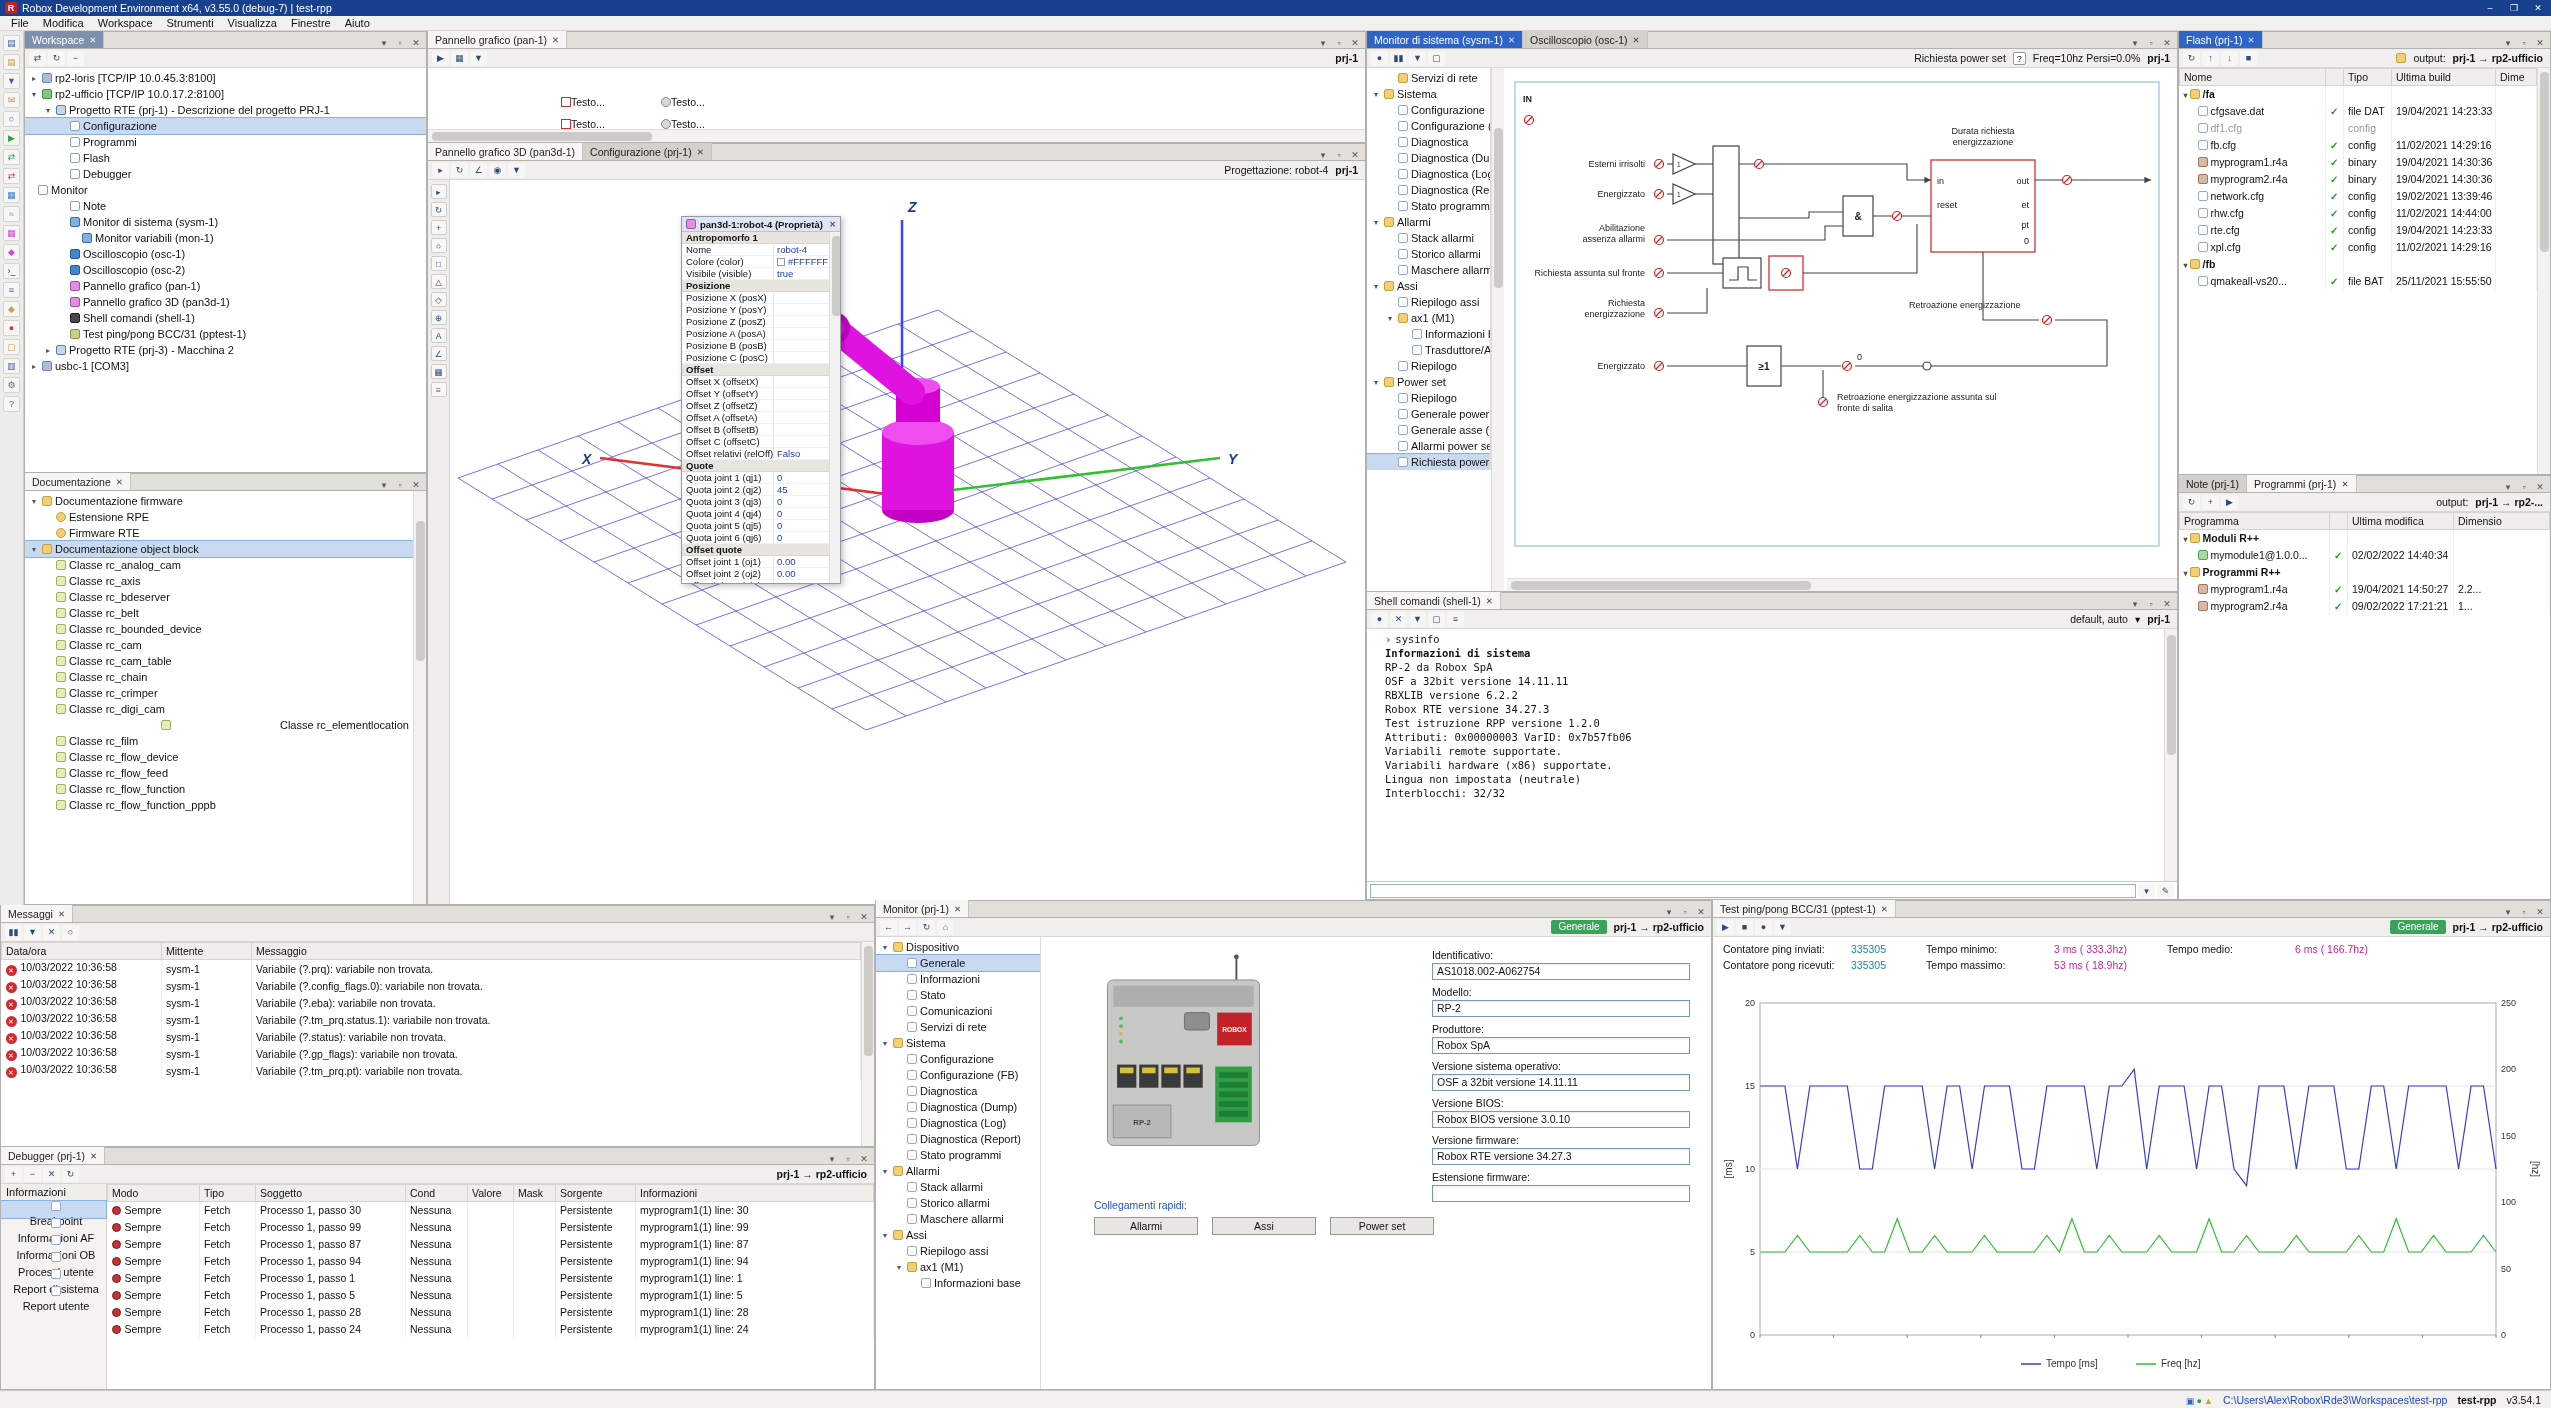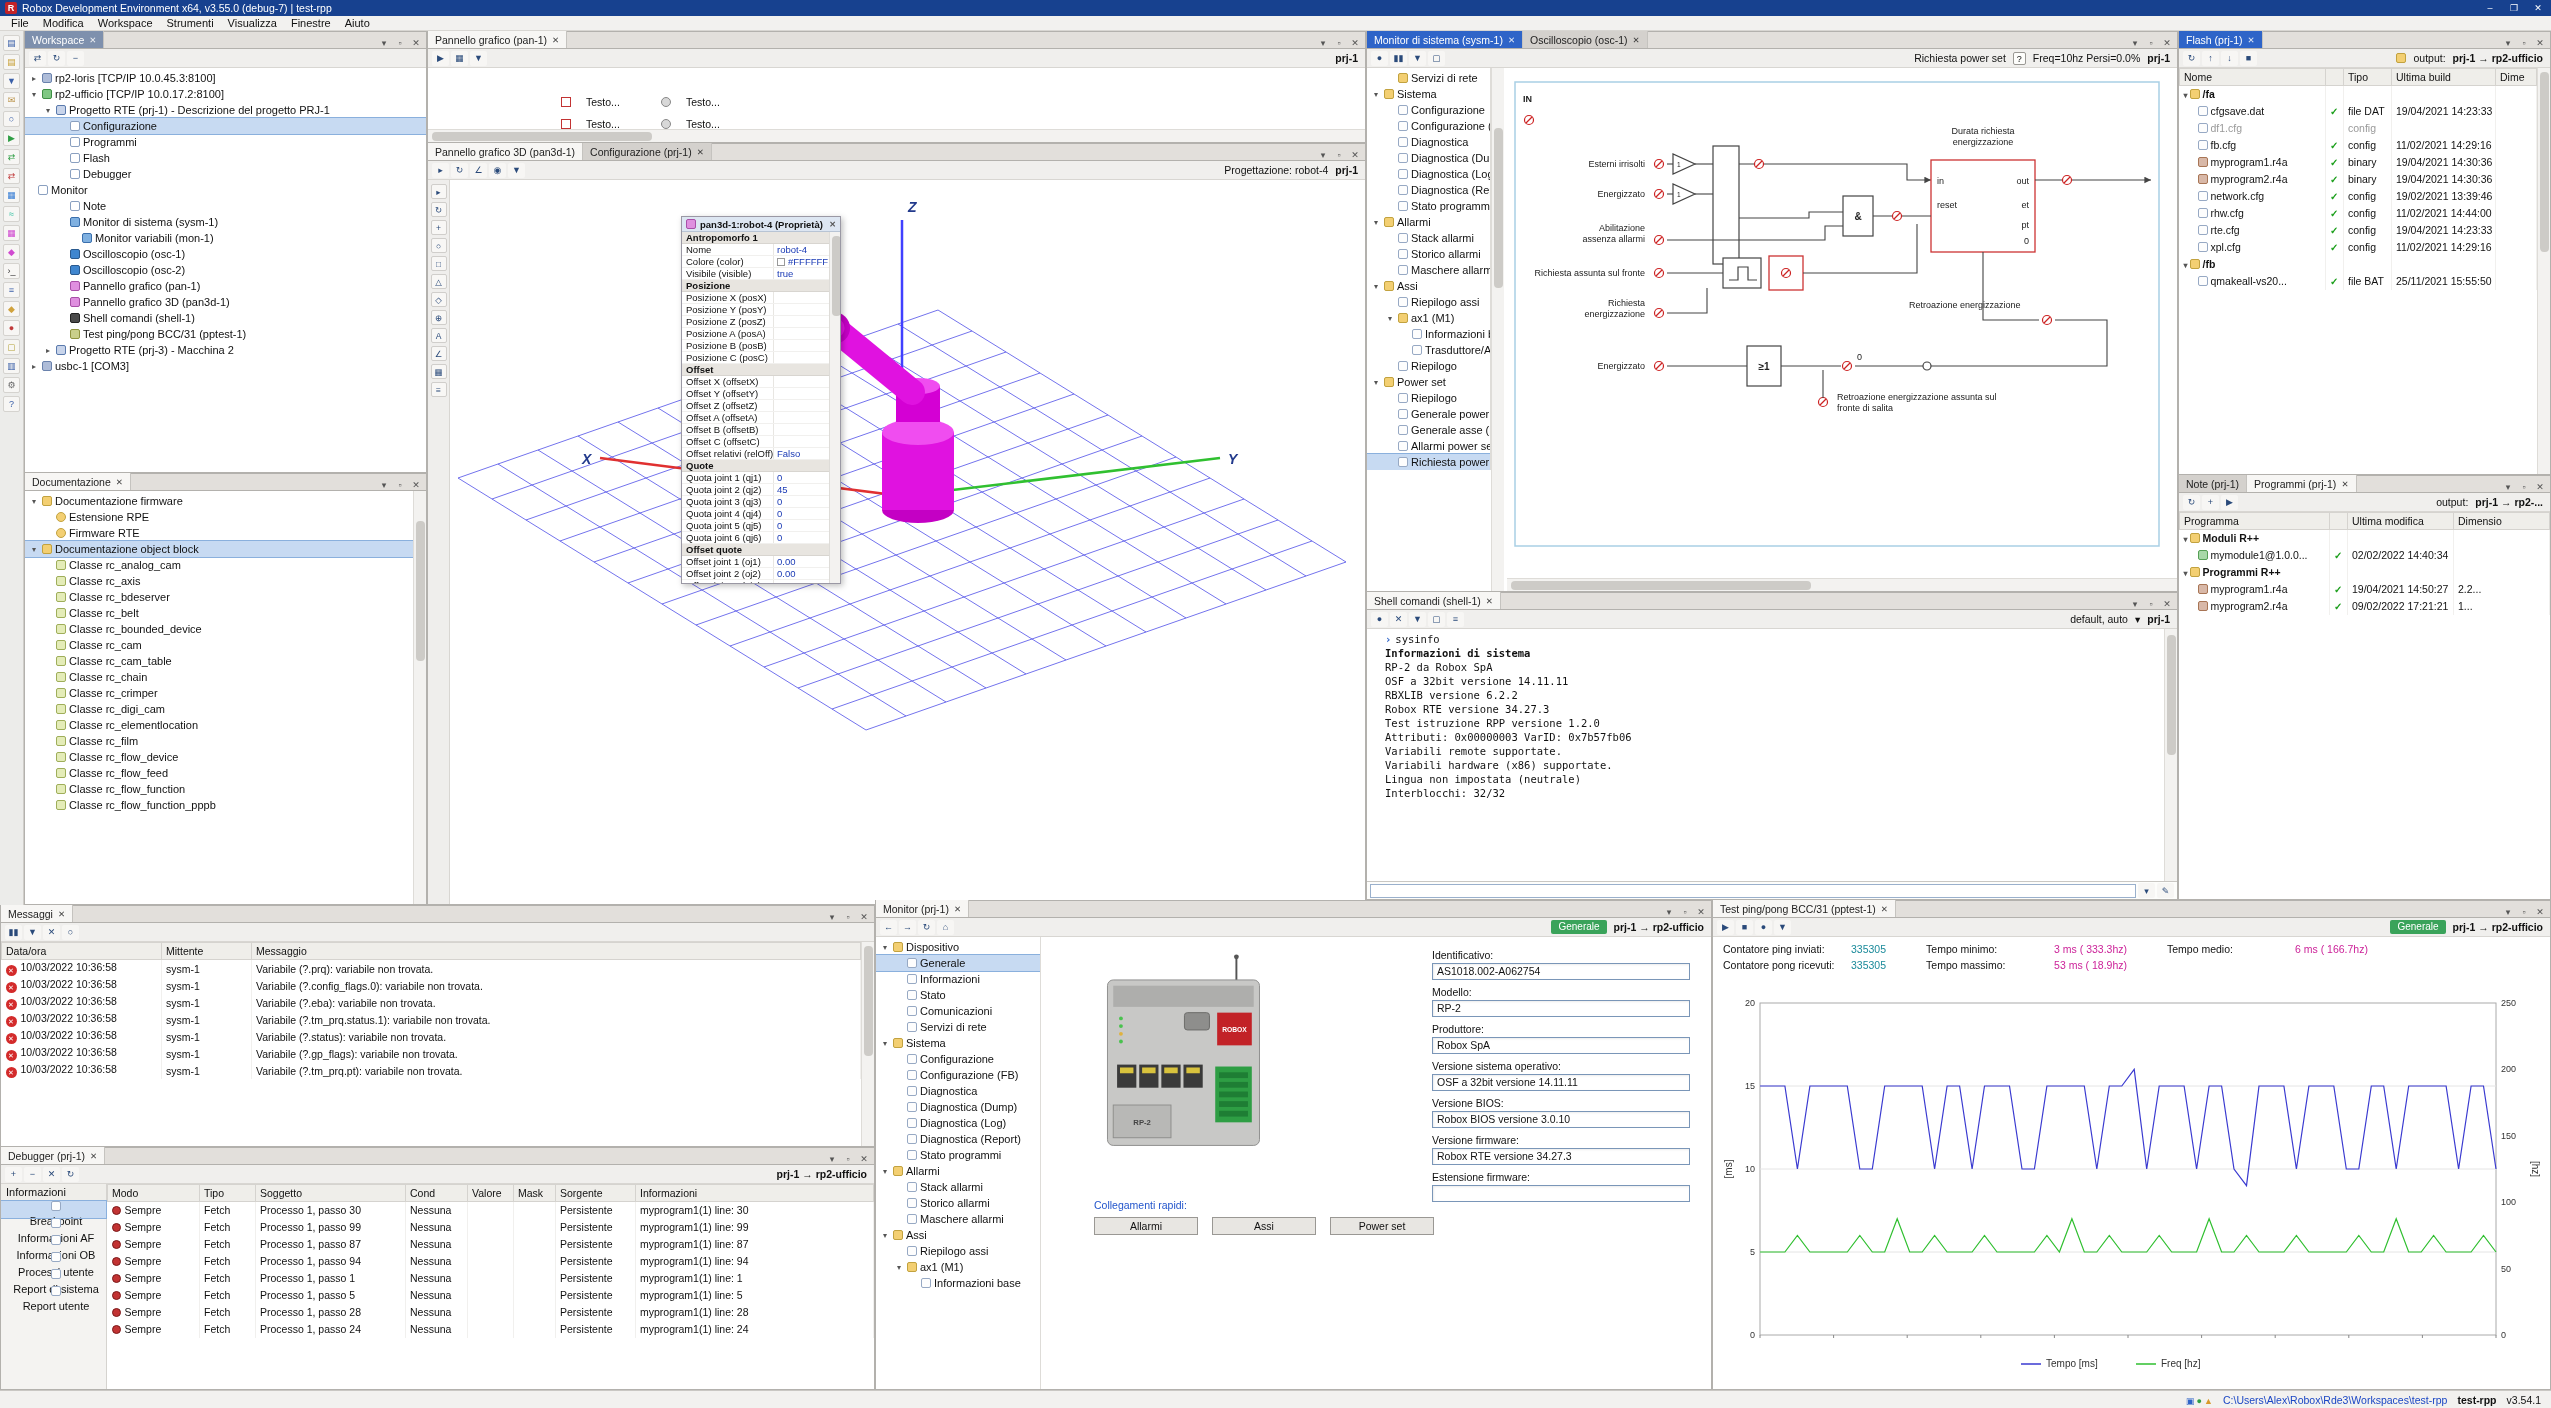--- a/index.html
+++ b/index.html
@@ -66,21 +66,21 @@
 .icdot{display:inline-block;width:9px;height:9px;border-radius:50%;background:#c23333;border:1px solid #7a1a1a;margin-right:4px;vertical-align:-1px;}
 .icchk{color:#1a9e1a;font-weight:bold;font-size:10px;}
 
 
 .vscroll{position:absolute;top:0;right:0;width:13px;bottom:0;background:#f3f2f0;border-left:1px solid #dedcd8;}
 .vthumb{position:absolute;left:2px;width:9px;background:#cdcbc7;border-radius:4px;}
 .hscroll{position:absolute;left:0;right:0;bottom:0;height:13px;background:#f3f2f0;border-top:1px solid #dedcd8;}
 .hthumb{position:absolute;top:2px;height:9px;background:#cdcbc7;border-radius:4px;}
 
 
-.p1item{position:absolute;display:flex;align-items:center;gap:15px;font-size:10.5px;}
+.p1item{position:absolute;display:flex;align-items:center;gap:0;font-size:10.5px;}
 .p1ic-a{width:10px;height:10px;border:1px solid #c23333;background:#fff;}
 .p1ic-b{width:10px;height:10px;border:1px solid #888;background:#d8d8d8;border-radius:50%;}
 
 
 .sidebar3d{position:absolute;left:0;top:0;bottom:0;width:22px;background:#efeeec;border-right:1px solid #d8d6d2;display:flex;flex-direction:column;align-items:center;gap:3px;padding-top:4px;}
 .s3icon{width:16px;height:15px;border:1px solid #d0cecb;border-radius:2px;background:#f8f7f5;font-size:8.5px;display:flex;align-items:center;justify-content:center;color:#2a4a7a;}
 .axlab{font-size:14px;font-weight:bold;fill:#223a8c;font-style:italic;}
 .propwin{position:absolute;background:#f4f3f1;border:1px solid #9a98a4;box-shadow:2px 2px 6px rgba(0,0,0,.25);display:flex;flex-direction:column;overflow:hidden;}
 .propbar{height:15px;background:#dde6f2;border-bottom:1px solid #b8c4d4;display:flex;align-items:center;gap:4px;padding:0 4px;font-size:9.5px;font-weight:bold;}
 .propbar .px{margin-left:auto;font-size:8px;color:#555;}
@@ -377,21 +377,21 @@
           <div class="trow" style="padding-left: 18px;">
             <span class="arr"></span>
             <span class="ticon ti-class"></span>
             <span>Classe rc_crimper</span>
           </div>
           <div class="trow" style="padding-left: 18px;">
             <span class="arr"></span>
             <span class="ticon ti-class"></span>
             <span>Classe rc_digi_cam</span>
           </div>
-          <div class="trow" style="padding-left: 18px;">
+          <div class="trow" style="padding-left: 18px; justify-content: space-between;">
             <span class="arr"></span>
             <span class="ticon ti-class"></span>
             <span>Classe rc_elementlocation</span>
           </div>
           <div class="trow" style="padding-left: 18px;">
             <span class="arr"></span>
             <span class="ticon ti-class"></span>
             <span>Classe rc_film</span>
           </div>
           <div class="trow" style="padding-left: 18px;">

